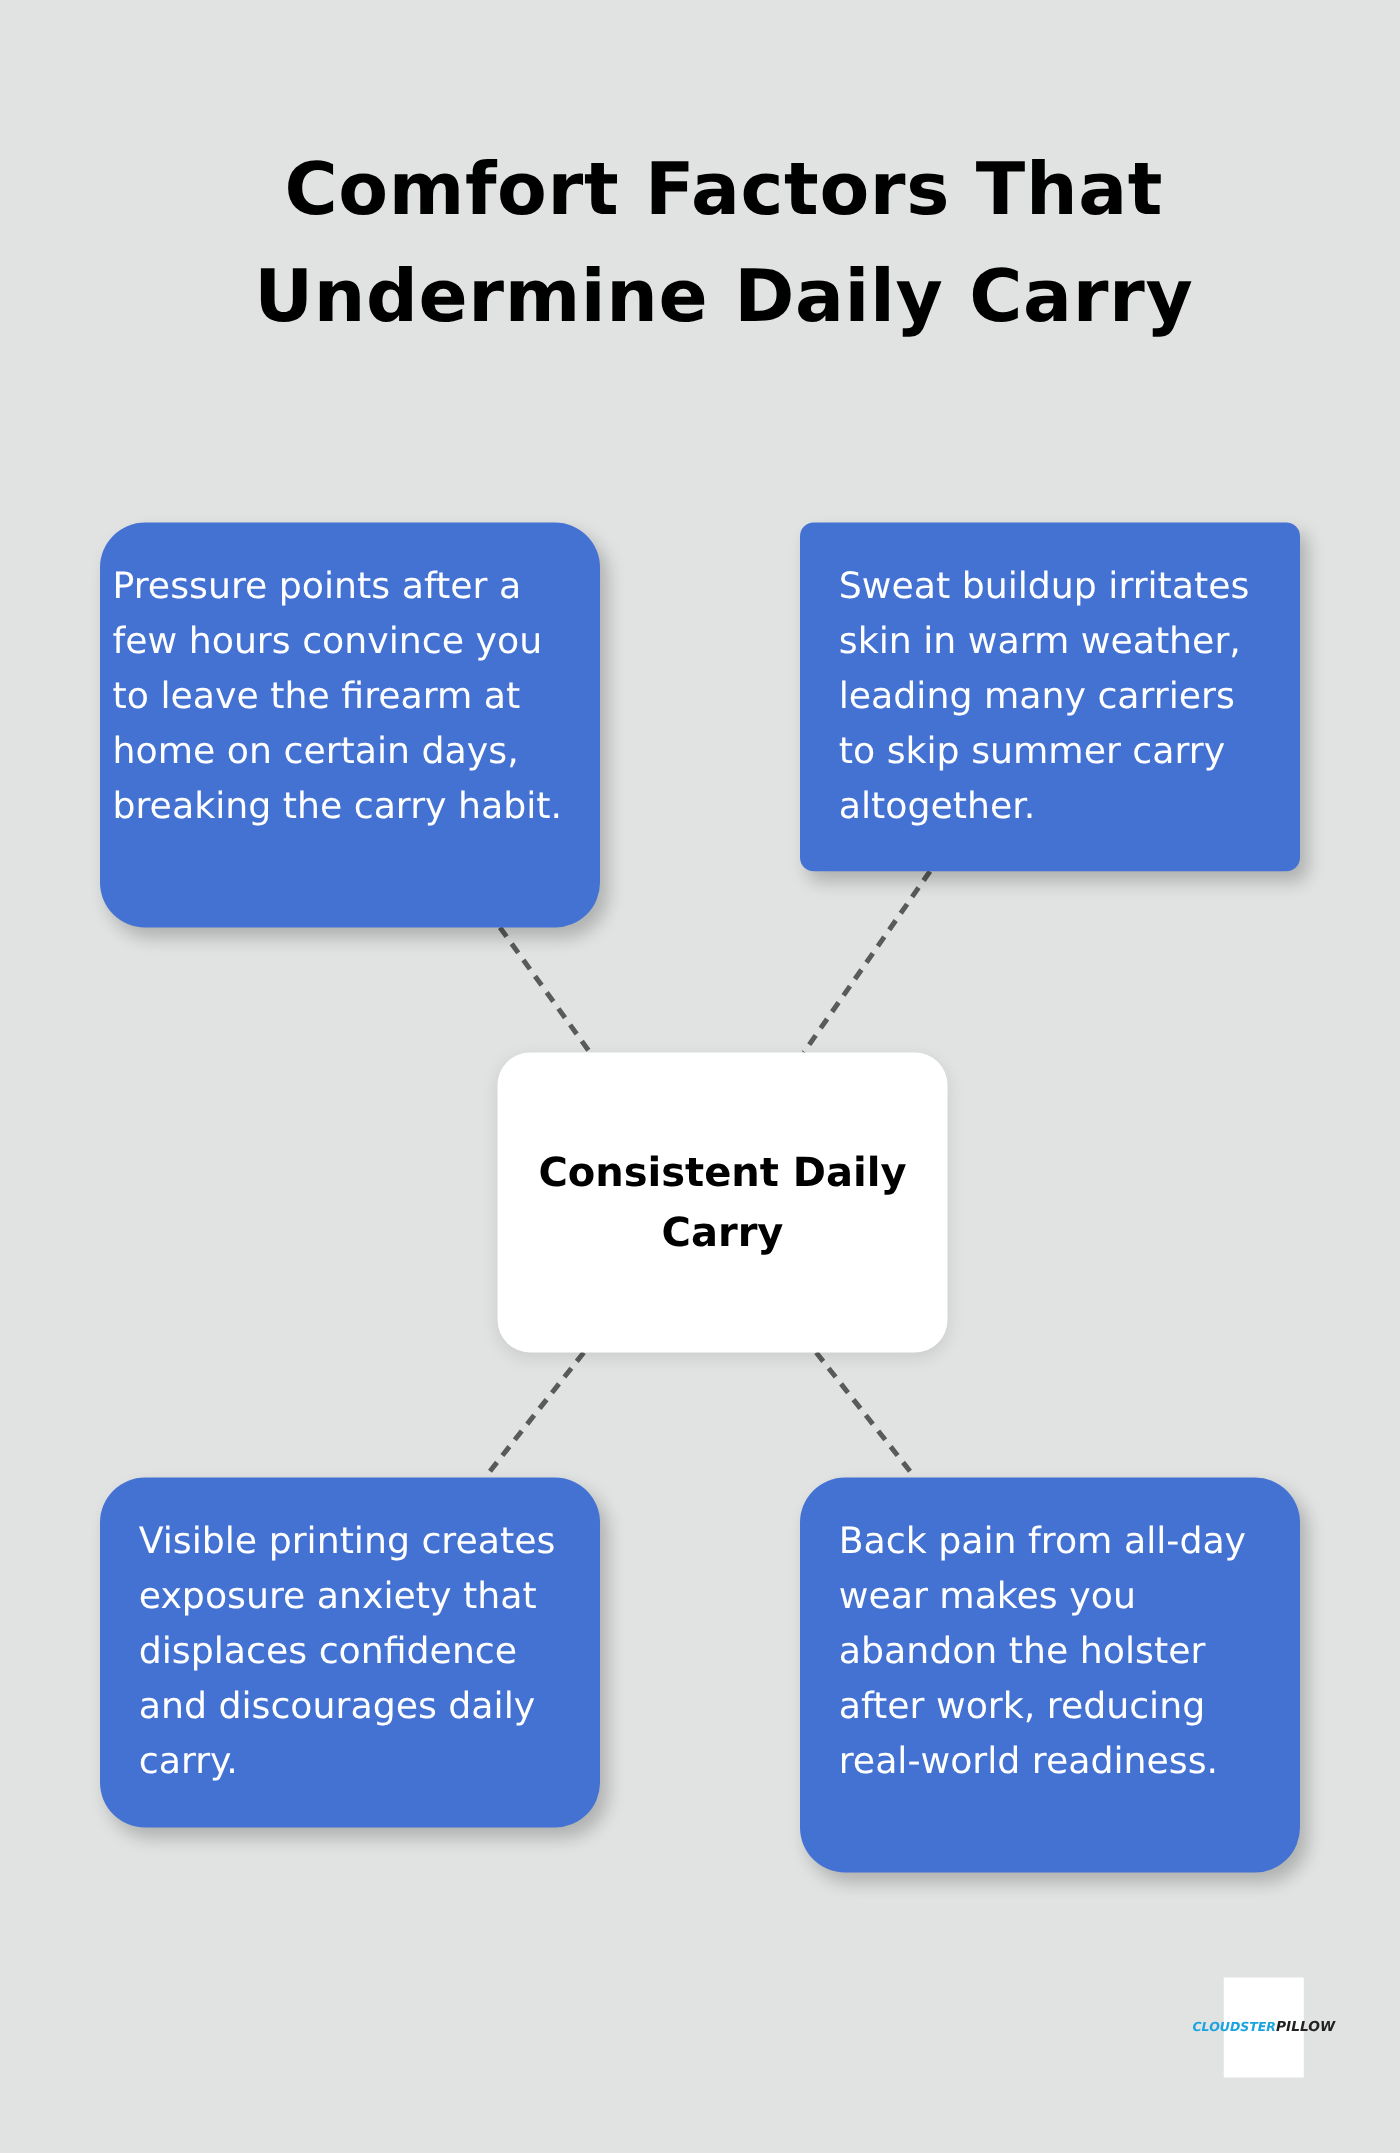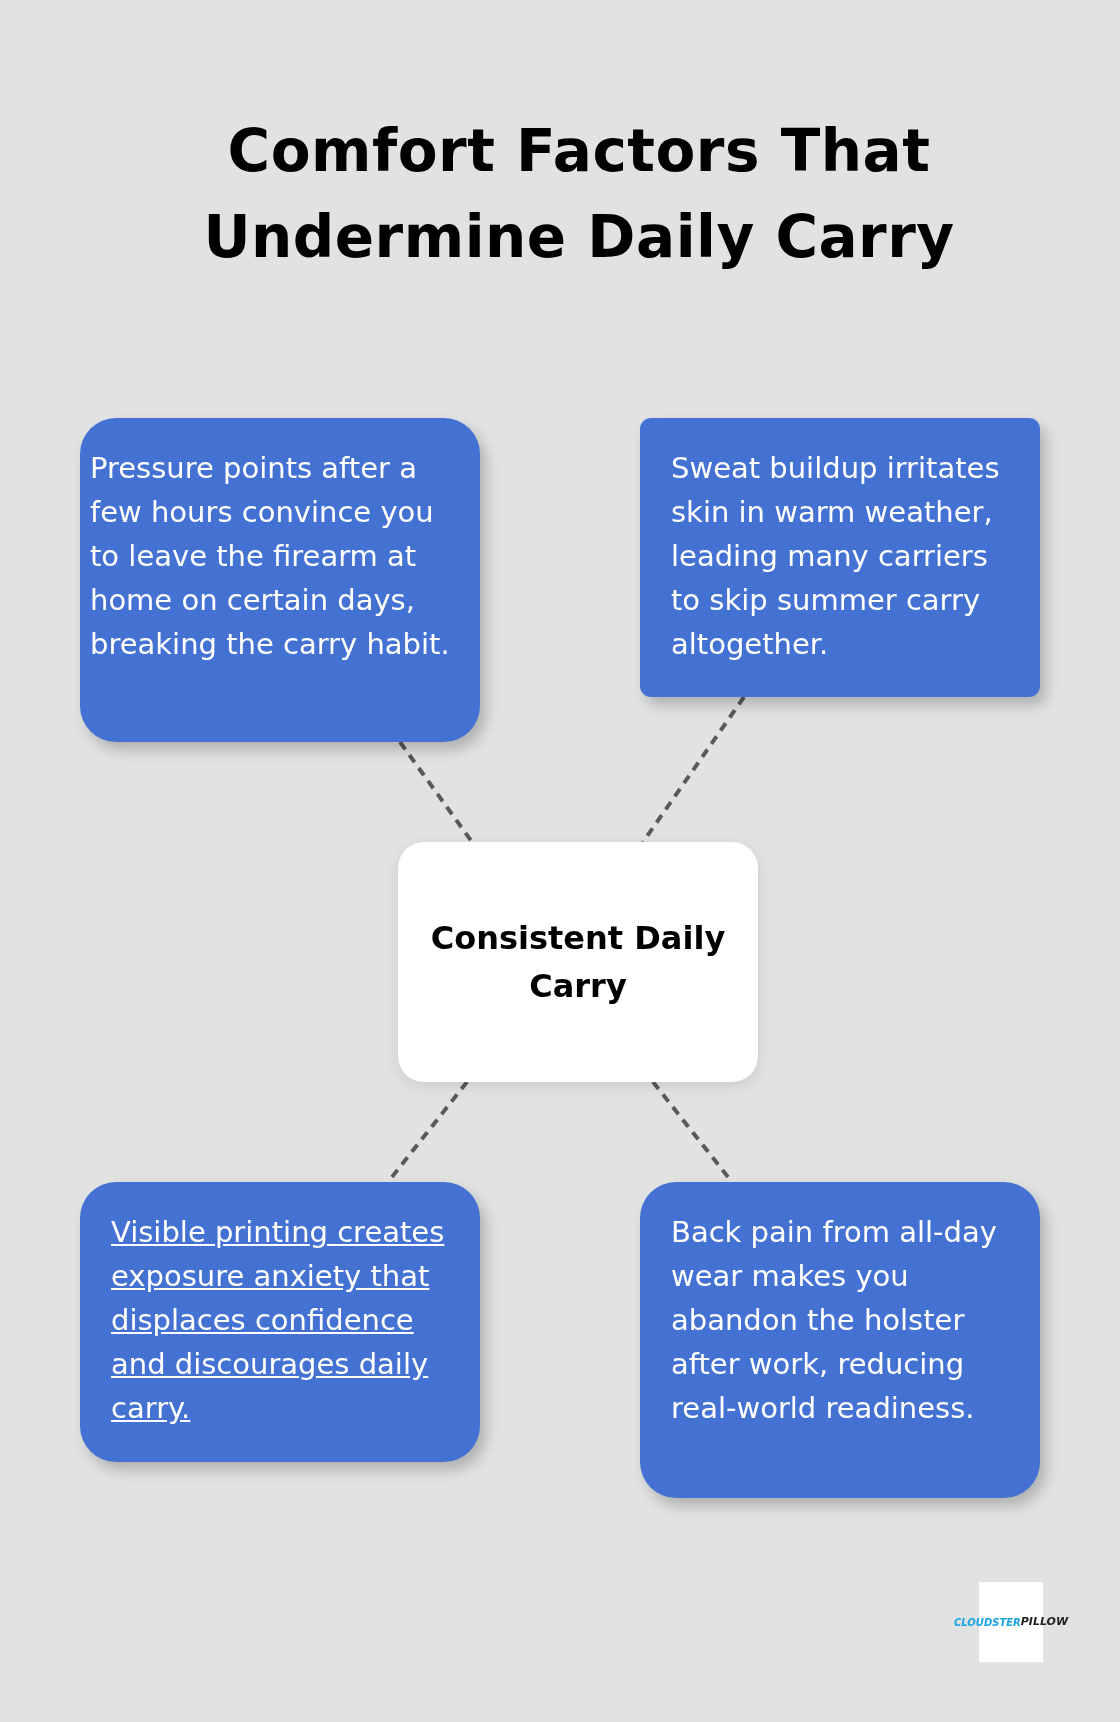--- a/index.html
+++ b/index.html
@@ -35,21 +35,21 @@
 </div>
 
 <div class="card" style="left:640px;top:418px;width:400px;height:279px;border-radius:11px;">
   <span>Sweat buildup irritates skin in warm weather, leading many carriers to skip summer carry altogether.</span>
 </div>
 
 <div class="center">
   <span>Consistent Daily Carry</span>
 </div>
 
-<div class="card" style="left:80px;top:1182px;width:400px;height:280px;text-decoration:underline;">
+<div class="card" style="left:80px;top:1182px;width:400px;height:280px;">
   <span>Visible printing creates exposure anxiety that displaces confidence and discourages daily carry.</span>
 </div>
 
 <div class="card" style="left:640px;top:1182px;width:400px;height:316px;">
   <span>Back pain from all-day wear makes you abandon the holster after work, reducing real-world readiness.</span>
 </div>
 
 <div class="logo">
   <span class="l1">CLOUDSTER</span>
   <span class="l2">PILLOW</span>

